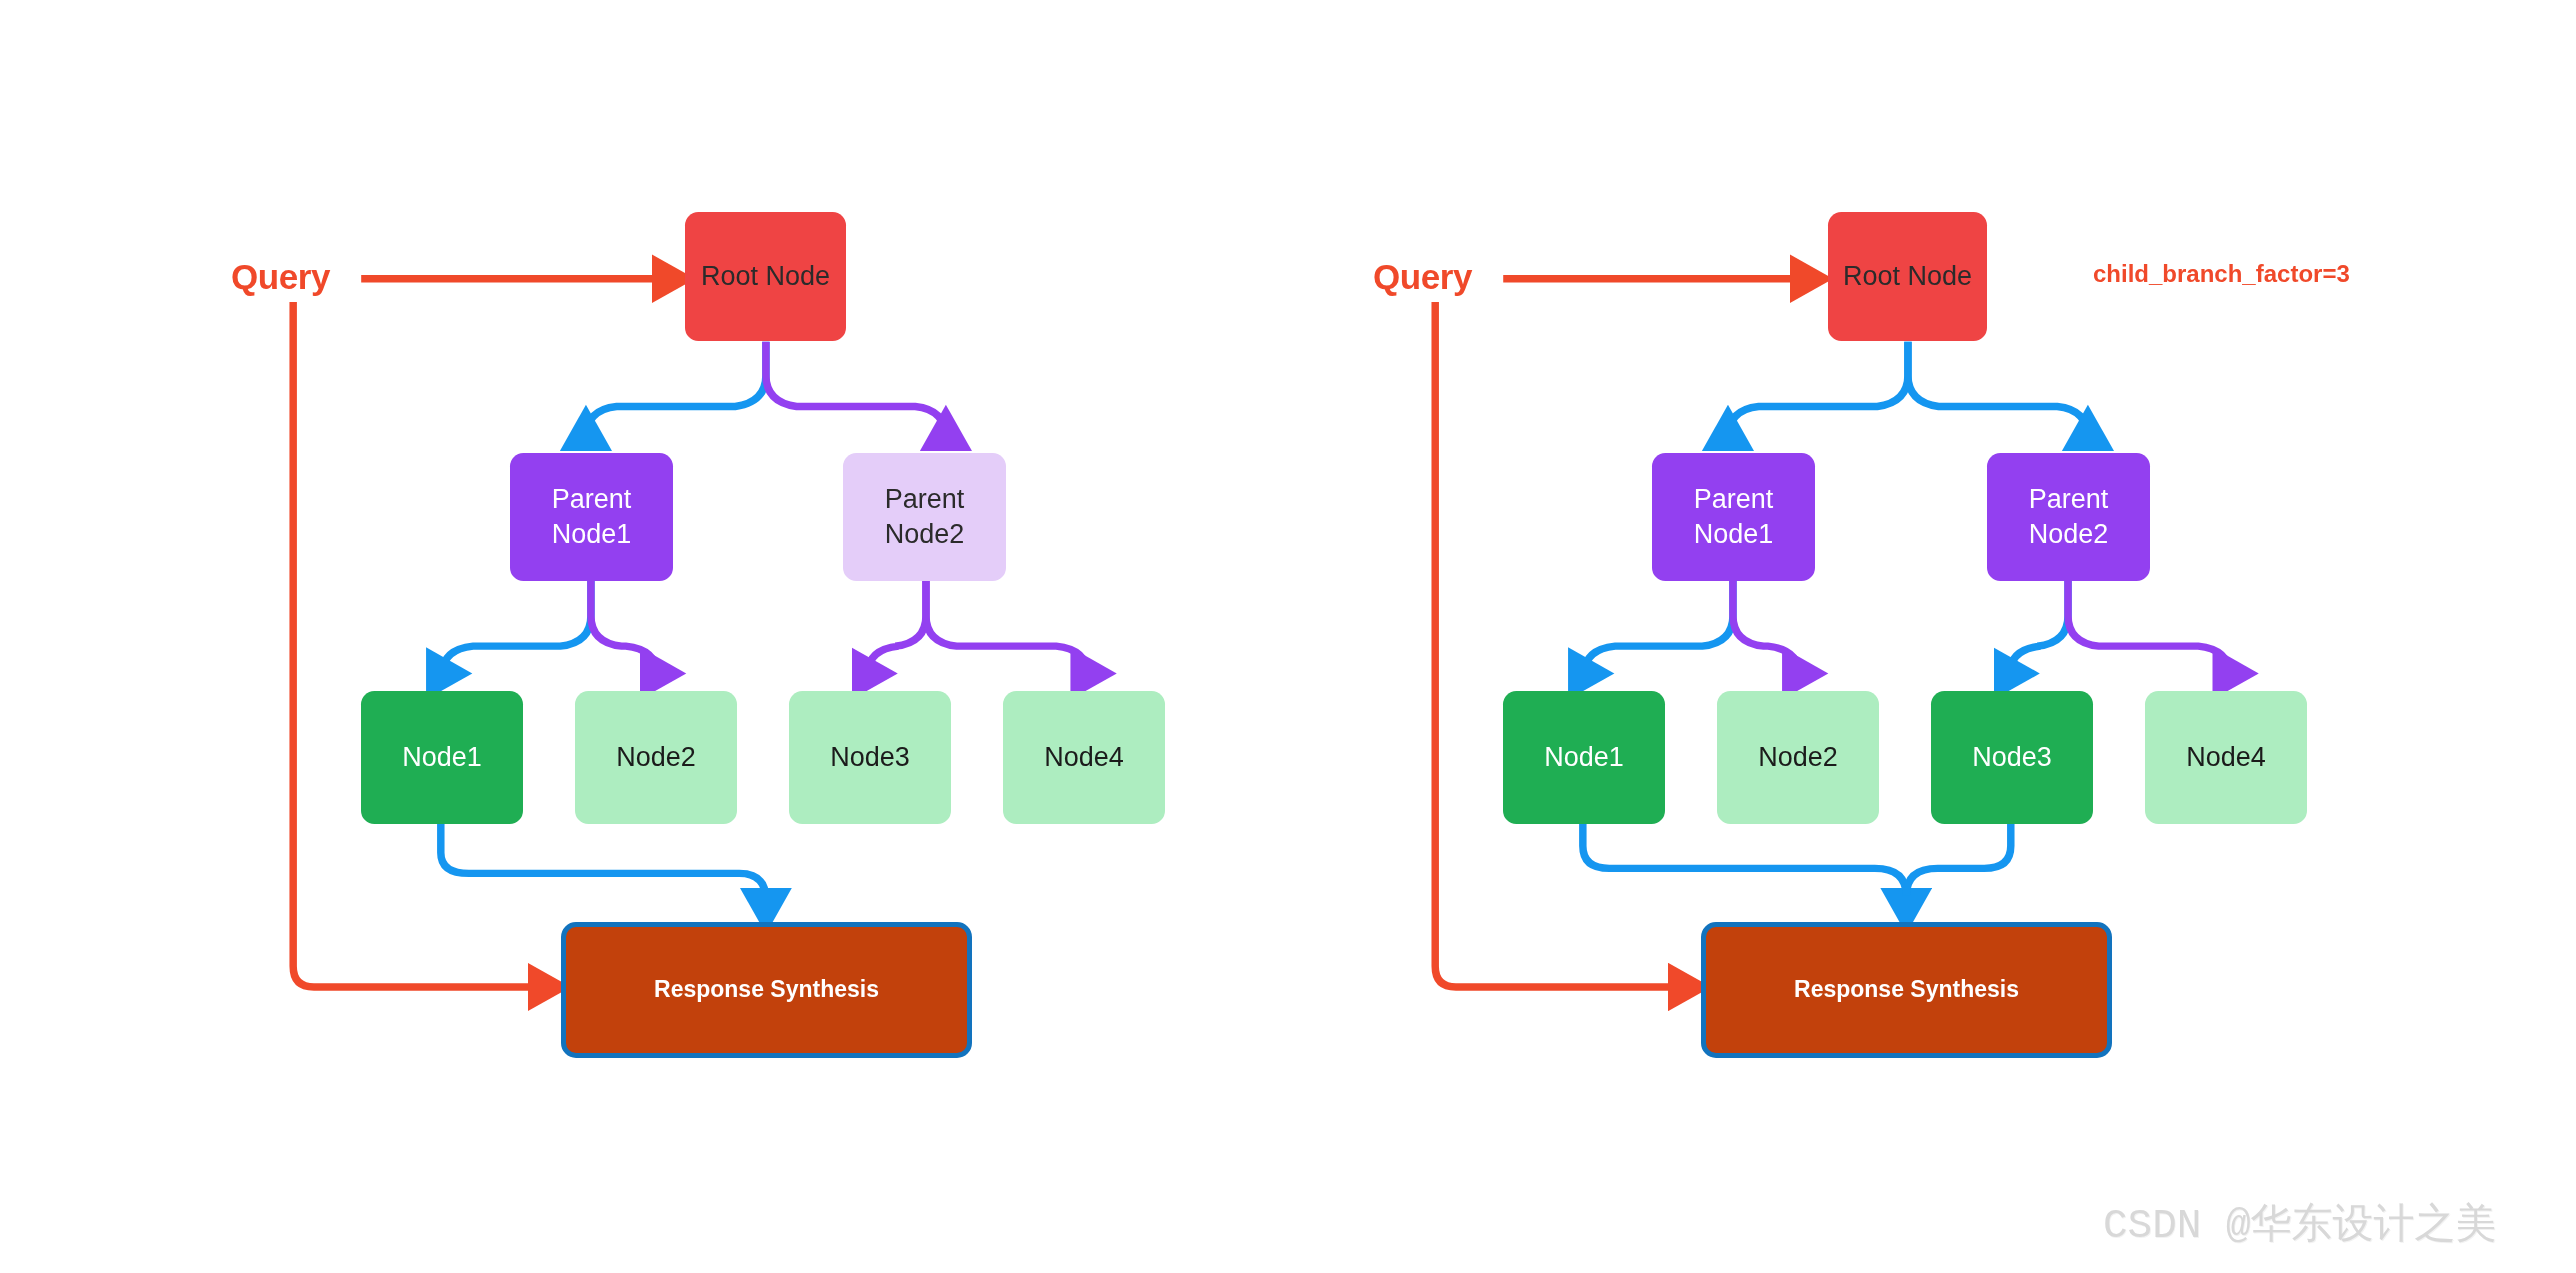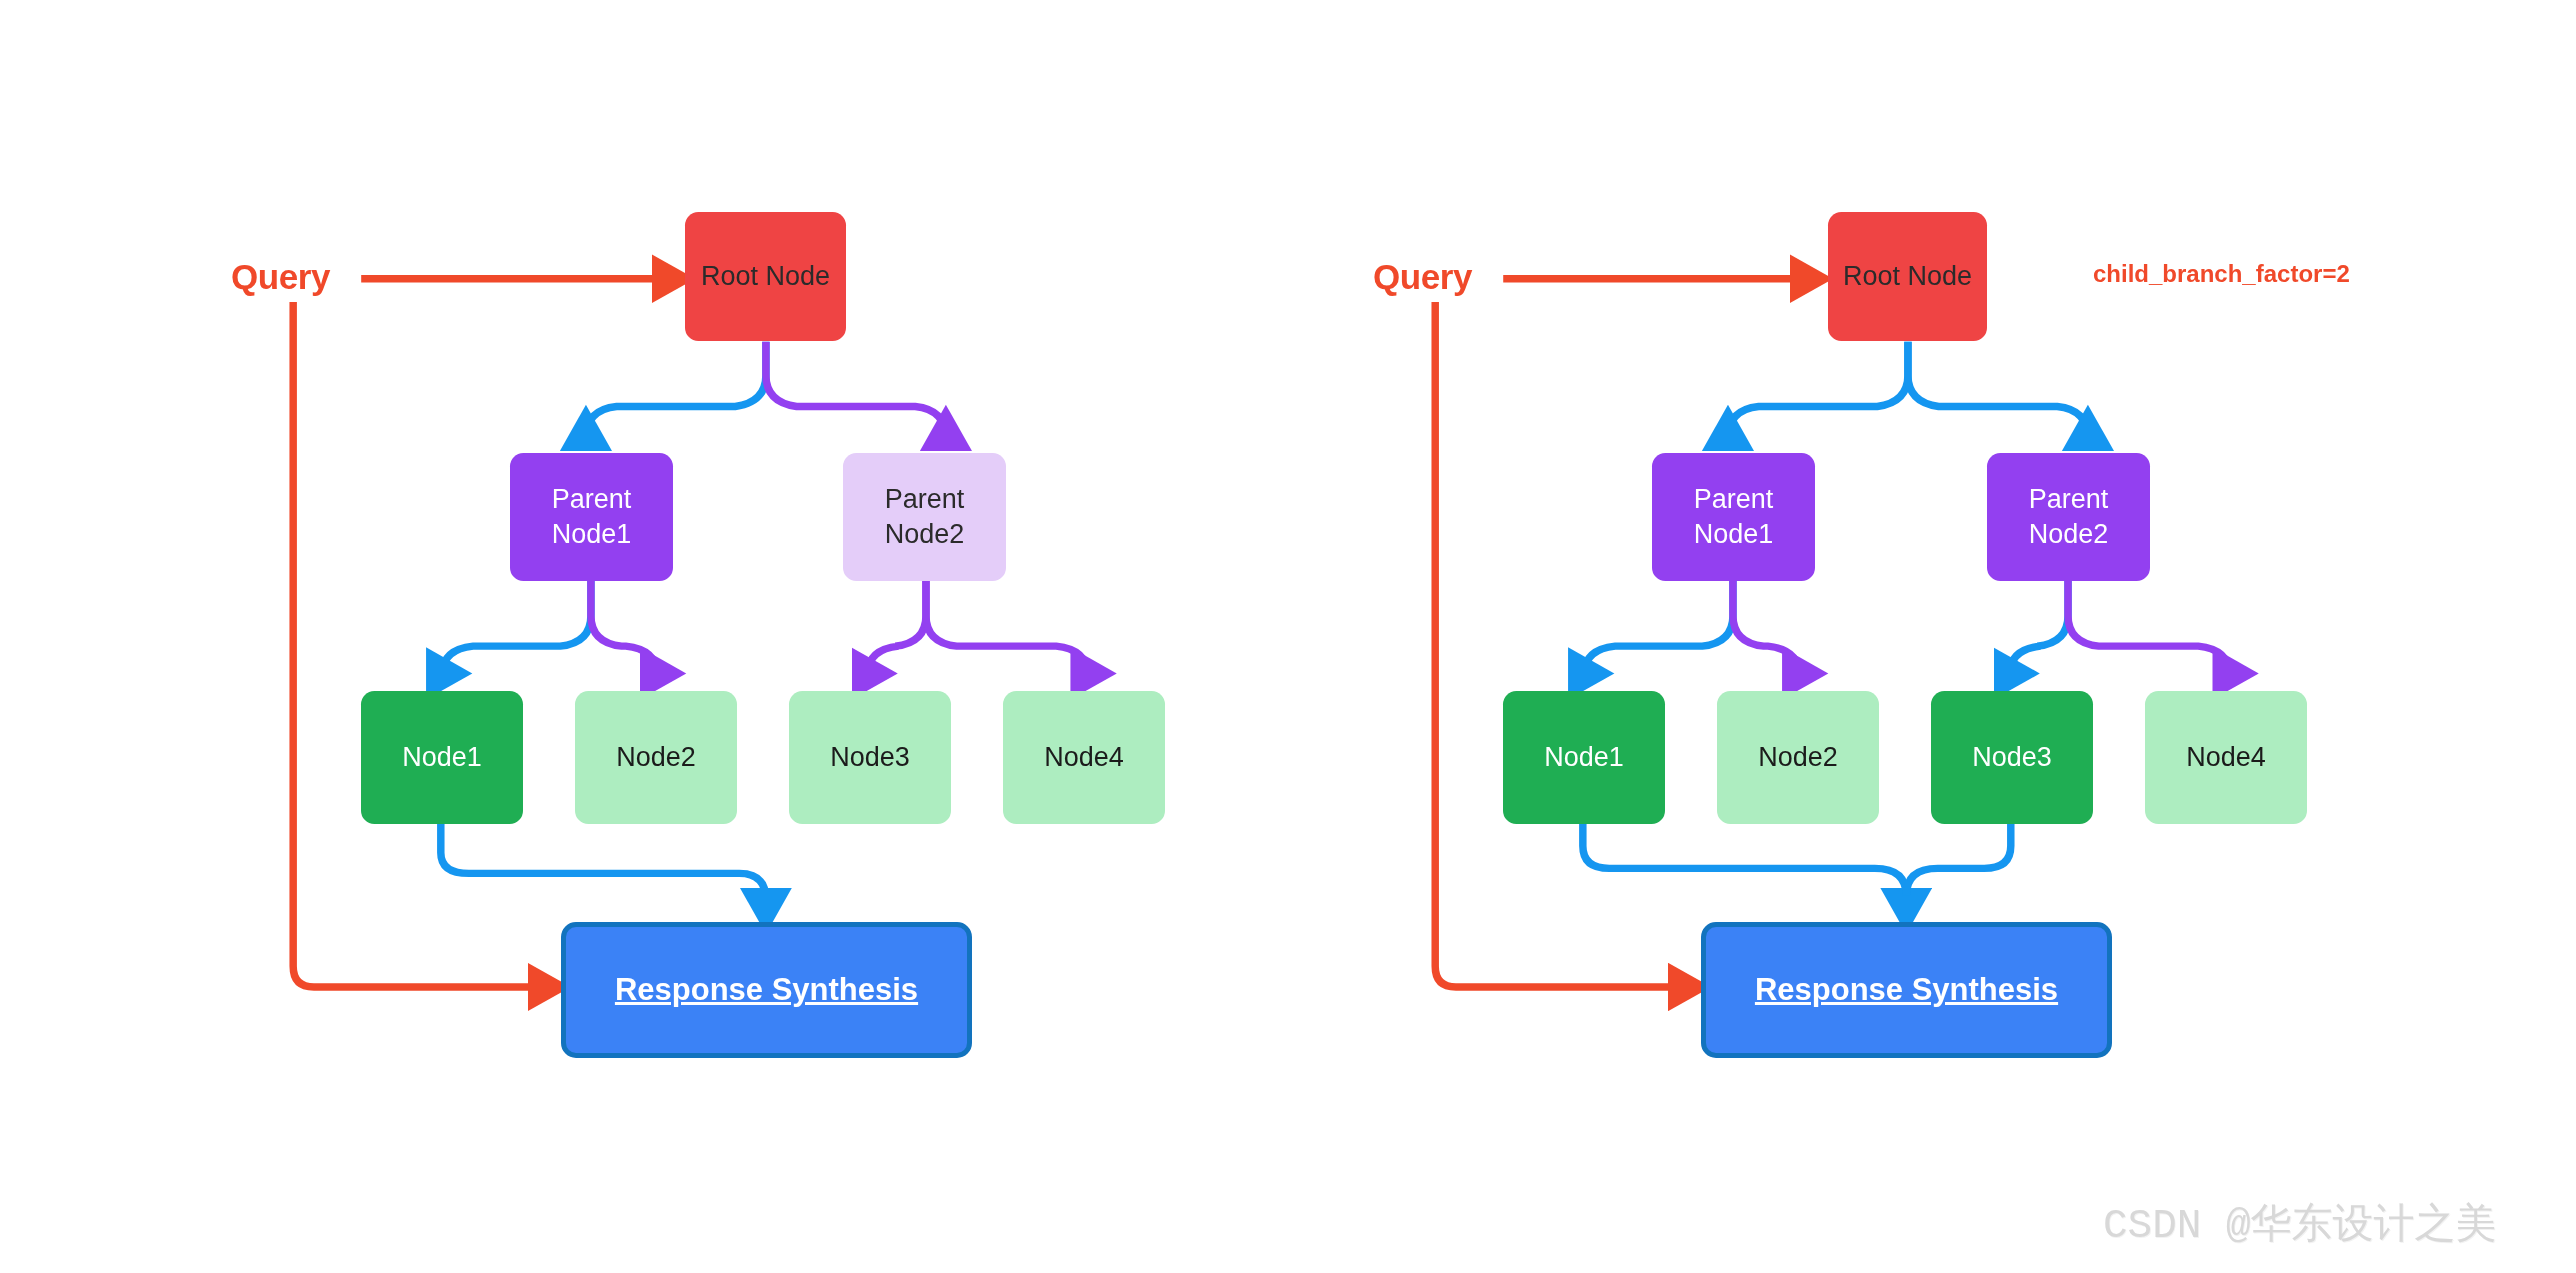--- a/index.html
+++ b/index.html
@@ -57,27 +57,26 @@
     background: #1FAE53;
     color: #ffffff;
     font-size: 27px;
   }
   .node-leaf-idle {
     background: #ADEDC0;
     color: #1b1b1b;
     font-size: 27px;
   }
   .node-synth {
-    background: #3b82f6;
+    background: #c2410c;
     color: #ffffff;
-    font-size: 31px;
+    font-size: 23px;
     font-weight: bold;
     border: 5.8px solid #1273BE;
     border-radius: 15px;
-    text-decoration: underline;
   }
   .query-label {
     position: absolute;
     color: #F0492A;
     font-size: 35px;
     font-weight: bold;
     letter-spacing: -0.4px;
   }
   .param-label {
     position: absolute;
@@ -162,21 +161,21 @@
 
   <div class="node-box node-leaf-active" style="left:344px; top:691px; width:162px; height:133px;">Node1</div>
   <div class="node-box node-leaf-idle" style="left:558px; top:691px; width:162px; height:133px;">Node2</div>
   <div class="node-box node-leaf-idle" style="left:772px; top:691px; width:162px; height:133px;">Node3</div>
   <div class="node-box node-leaf-idle" style="left:986px; top:691px; width:162px; height:133px;">Node4</div>
 
   <div class="node-box node-synth" style="left:544px; top:922px; width:411px; height:136px;">Response Synthesis</div>
 
   <div class="query-label" style="left:1356px; top:257px;">Query</div>
 
-  <div class="param-label" style="left:2076px; top:260px;">child_branch_factor=2</div>
+  <div class="param-label" style="left:2076px; top:260px;">child_branch_factor=3</div>
 
   <div class="node-box node-root" style="left:1811px; top:212px; width:159px; height:129px;">Root Node</div>
 
   <div class="node-box node-parent-active" style="left:1635px; top:453px; width:163px; height:128px;">Parent
 Node1</div>
   <div class="node-box node-parent-active" style="left:1970px; top:453px; width:163px; height:128px;">Parent
 Node2</div>
 
   <div class="node-box node-leaf-active" style="left:1486px; top:691px; width:162px; height:133px;">Node1</div>
   <div class="node-box node-leaf-idle" style="left:1700px; top:691px; width:162px; height:133px;">Node2</div>

